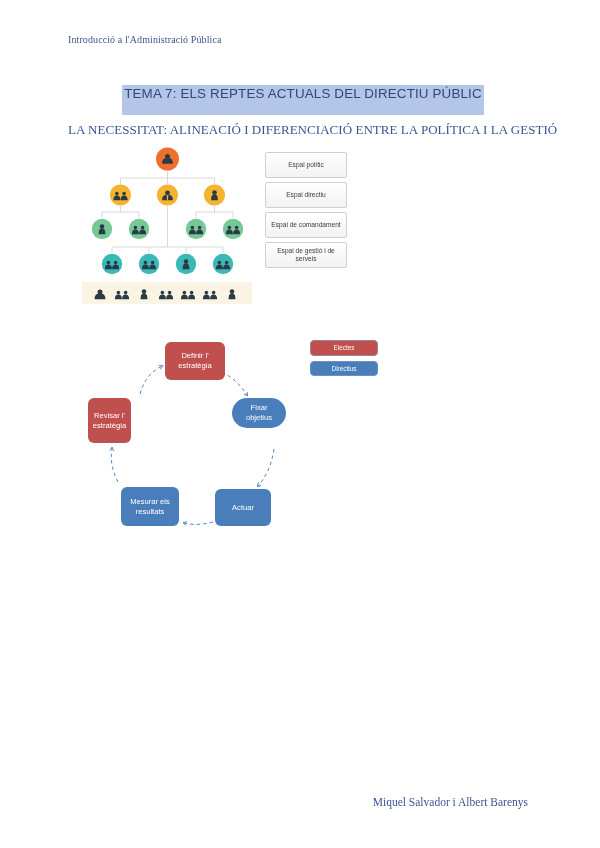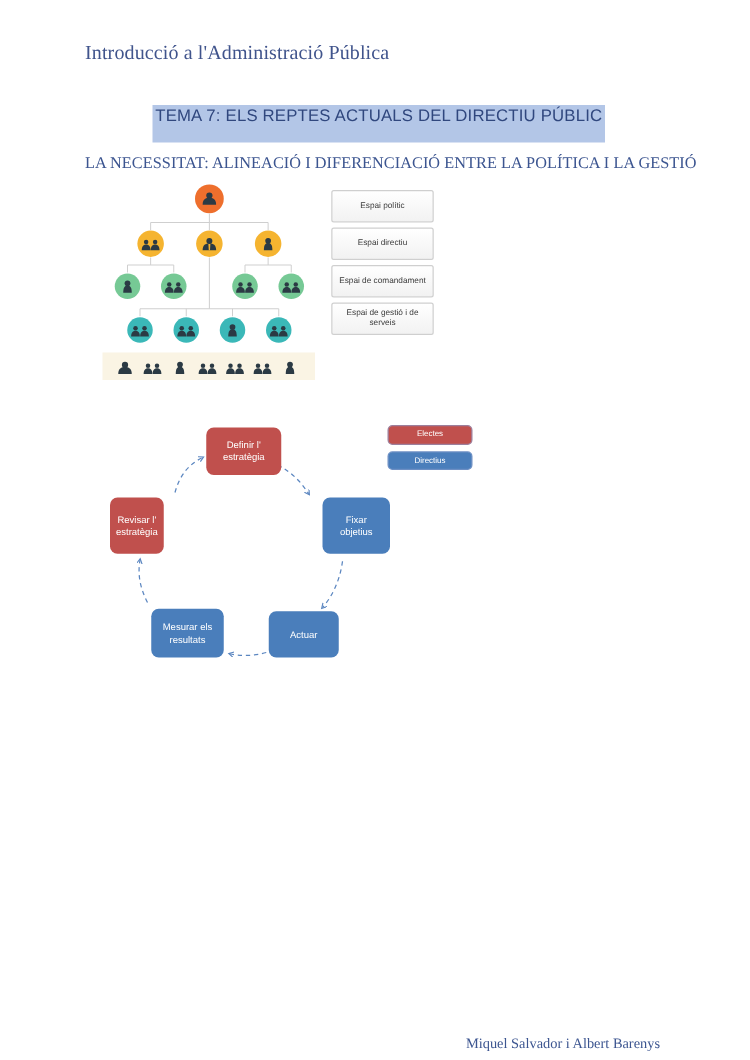--- a/index.html
+++ b/index.html
@@ -21,21 +21,21 @@
     inset: 0;
     background: #ffffff;
   }
 
   
   .doc-header {
     position: absolute;
     left: 68px;
     top: 34px;
     font-family: "Liberation Serif", serif;
-    font-size: 16px;
+    font-size: 10px;
     color: #40548c;
     letter-spacing: 0.1px;
     white-space: nowrap;
   }
 
   
   .title-row {
     position: absolute;
     left: 68px;
     top: 84px;
@@ -124,21 +124,21 @@
     display: flex;
     align-items: center;
     justify-content: center;
     padding: 2px;
     white-space: pre-line;
   }
   .cyc-red  { background: #c0504d; }
   .cyc-blue { background: #4a7ebb; }
 
   .b-definir  { left: 83px;  top: 10px;  width: 60px; height: 38px; }
-  .b-fixar    { left: 176px; top: 66px;  width: 54px; height: 45px; }
+  .b-fixar    { left: 150px; top: 66px;  width: 54px; height: 30px; border-radius: 15px; }
   .b-actuar   { left: 133px; top: 157px; width: 56px; height: 37px; }
   .b-mesurar  { left: 39px;  top: 155px; width: 58px; height: 39px; }
   .b-revisar  { left: 6px;   top: 66px;  width: 43px; height: 45px; }
 
   
   .legend {
     position: absolute;
     left: 310px;
     top: 340px;
     width: 68px;
@@ -153,21 +153,21 @@
     margin-bottom: 5px;
     border: 1px solid #7a9bc9;
   }
   .legend-electes  { background: #c0504d; border-color: #9c7f9c; }
   .legend-directius{ background: #4a7ebb; border-color: #6d8fc4; }
 
   
   .doc-footer {
     position: absolute;
     left: 0;
-    top: 829px;
+    top: 796px;
     width: 600px;
     text-align: right;
     padding-right: 72px;
     font-family: "Liberation Serif", serif;
     font-size: 11.5px;
     color: #3c5590;
   }
 </style>
 </head>
 <body>

